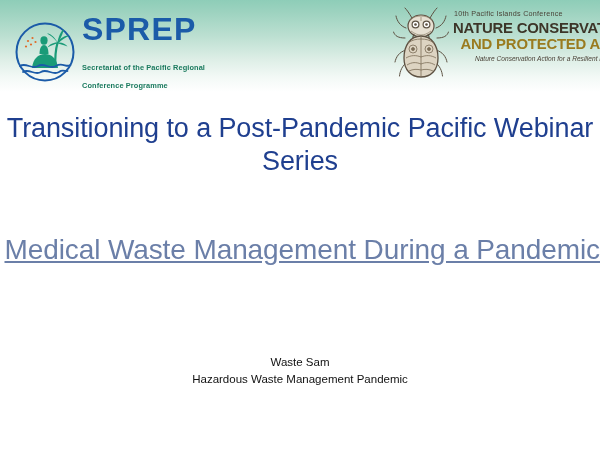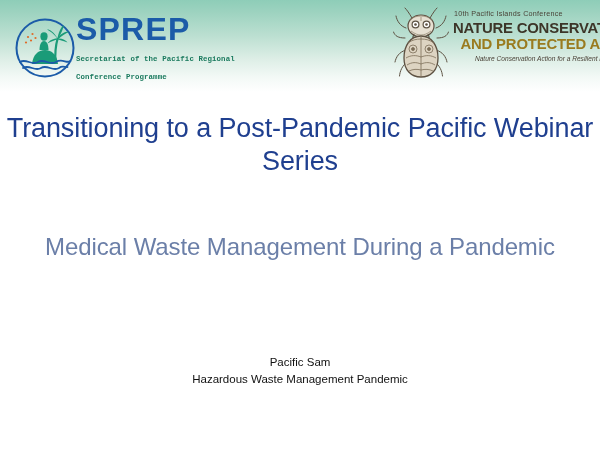--- a/index.html
+++ b/index.html
@@ -30,20 +30,21 @@
         #ffffff 100%);
   }
 
   
   #sprep-logo {
     position: absolute;
     top: 11px;
     left: 14px;
     display: flex;
     align-items: center;
+    gap: 6px;
   }
   #sprep-emblem {
     width: 62px;
     height: 62px;
     flex: 0 0 auto;
   }
   #sprep-text-block {
     display: flex;
     flex-direction: column;
     justify-content: center;
@@ -59,22 +60,21 @@
   }
   .sprep-tagline-line {
     font-size: 7.4px;
     font-weight: bold;
     color: #1a7a5e;
     line-height: 1.35;
     letter-spacing: 0.1px;
     white-space: nowrap;
   }
   #sprep-tagline {
-    margin-top: 3px;
-    font-family: Liberation Mono, monospace;
+    margin-top: 11px;
   }
 
   
   #conference-logo {
     position: absolute;
     top: 4px;
     left: 393px;
     display: flex;
     align-items: flex-start;
     gap: 4px;
@@ -150,28 +150,29 @@
     font-weight: normal;
     margin: 0;
     letter-spacing: -0.1px;
   }
 
   #sub-title {
     position: absolute;
     top: 140px;
     left: 0;
     width: 600px;
-    text-align: center;
-    font-size: 24px;
+    text-align: right;
+    font-size: 28px;
     line-height: 1.25;
     color: #6b7fa8;
     font-family: "Liberation Sans", sans-serif;
     font-weight: normal;
     margin: 0;
     letter-spacing: -0.1px;
+    text-decoration: underline;
   }
 
   #presenter-block {
     position: absolute;
     top: 262px;
     left: 0;
     width: 600px;
     text-align: center;
   }
   .presenter-line {
@@ -291,17 +292,17 @@
   </span>
 </div>
 
 <div id="slide-body">
 
   <h1 id="main-title">Transitioning to a Post-Pandemic Pacific Webinar Series</h1>
 
   <h2 id="sub-title">Medical Waste Management During a Pandemic</h2>
 
   <div id="presenter-block">
-    <div class="presenter-line">Pacific Sam</div>
+    <div class="presenter-line">Waste Sam</div>
     <div class="presenter-line">Hazardous Waste Management Pandemic</div>
   </div>
 
 </div>
 
 </body></html>

